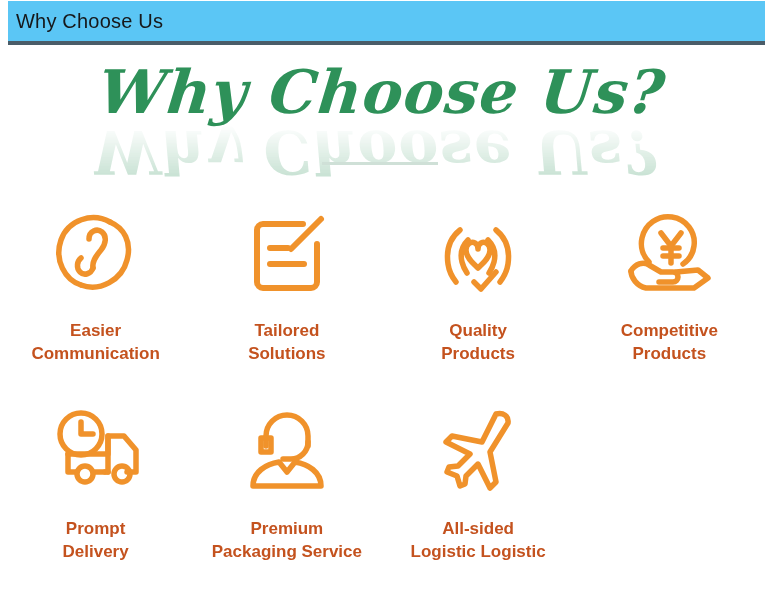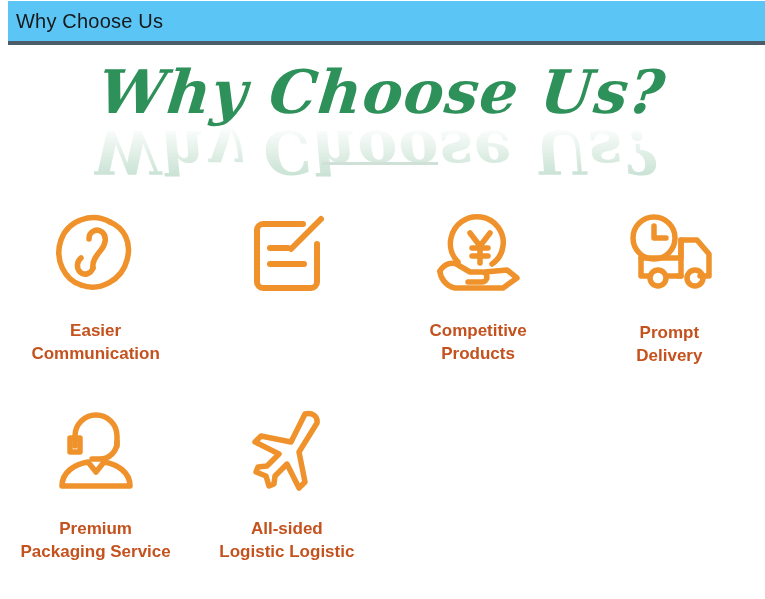--- a/index.html
+++ b/index.html
@@ -162,22 +162,38 @@
 
     <div class="cell">
       <div class="icon-box">
         <svg viewBox="0 0 96 96" fill="none" stroke="#F0922B" stroke-width="6" stroke-linecap="round" stroke-linejoin="round">
           <path d="M64 18 H24 a6 6 0 0 0 -6 6 v52 a6 6 0 0 0 6 6 h48 a6 6 0 0 0 6 -6 V38"></path>
           <line x1="31" y1="42" x2="49" y2="42"></line>
           <line x1="31" y1="58" x2="65" y2="58"></line>
           <path d="M52 43 L82 13"></path>
         </svg>
       </div>
-    </div>
-
+      <div class="cell-label">Tailored
+Solutions</div>
+    </div>
+
+    <div class="cell">
+      <div class="icon-box">
+        <svg viewBox="0 0 96 96" fill="none" stroke="#F0922B" stroke-width="5.5" stroke-linecap="round" stroke-linejoin="round">
+          <path d="M30 24 C20 32 16 44 18 58 C19 65 22 71 26 76"></path>
+          <path d="M66 24 C76 32 80 44 78 58 C77 65 74 71 70 76"></path>
+          <path d="M38 34 C32 40 30 48 32 56 C33 60 35 64 37 67"></path>
+          <path d="M58 34 C64 40 66 48 64 56 C63 60 61 64 59 67"></path>
+          <path d="M48 62 C44 58 36 52 36 44 C36 38 41 35 45 37 C47 38 48 41 48 43 C48 41 49 38 51 37 C55 35 60 38 60 44 C60 52 52 58 48 62 Z"></path>
+          <path d="M44 76 L51 83 L66 66"></path>
+        </svg>
+      </div>
+      <div class="cell-label">Quality
+Products</div>
+    </div>
 
     <div class="cell">
       <div class="icon-box">
         <svg viewBox="0 0 96 96" fill="none" stroke="#F0922B" stroke-width="5.5" stroke-linecap="round" stroke-linejoin="round">
           <path d="M28 56 C22 50 19 41 21 32 C24 18 37 9 51 11 C65 13 75 26 73 40 C72 48 68 54 62 58"></path>
           <path d="M40 27 L50 40 L60 27"></path>
           <line x1="42" y1="42" x2="58" y2="42"></line>
           <line x1="42" y1="50" x2="58" y2="50"></line>
           <line x1="50" y1="40" x2="50" y2="57"></line>
           <path d="M10 65 C14 58 22 55 28 59 L40 66 H52 a5 5 0 0 1 0 10 H38"></path>

